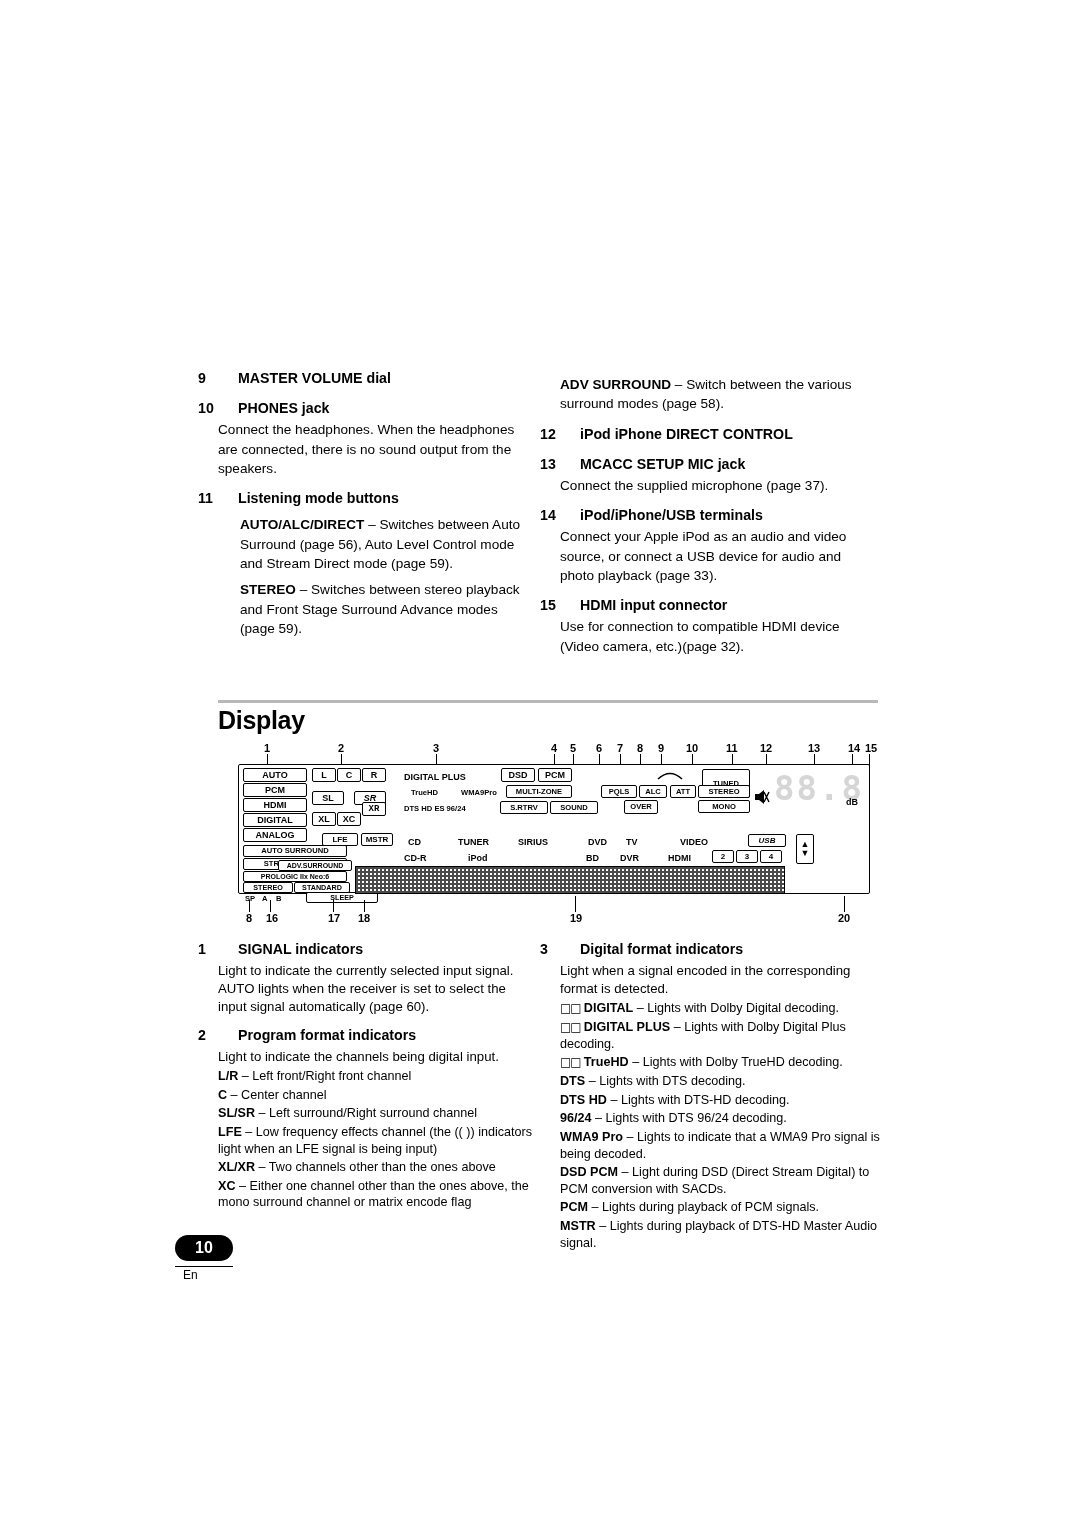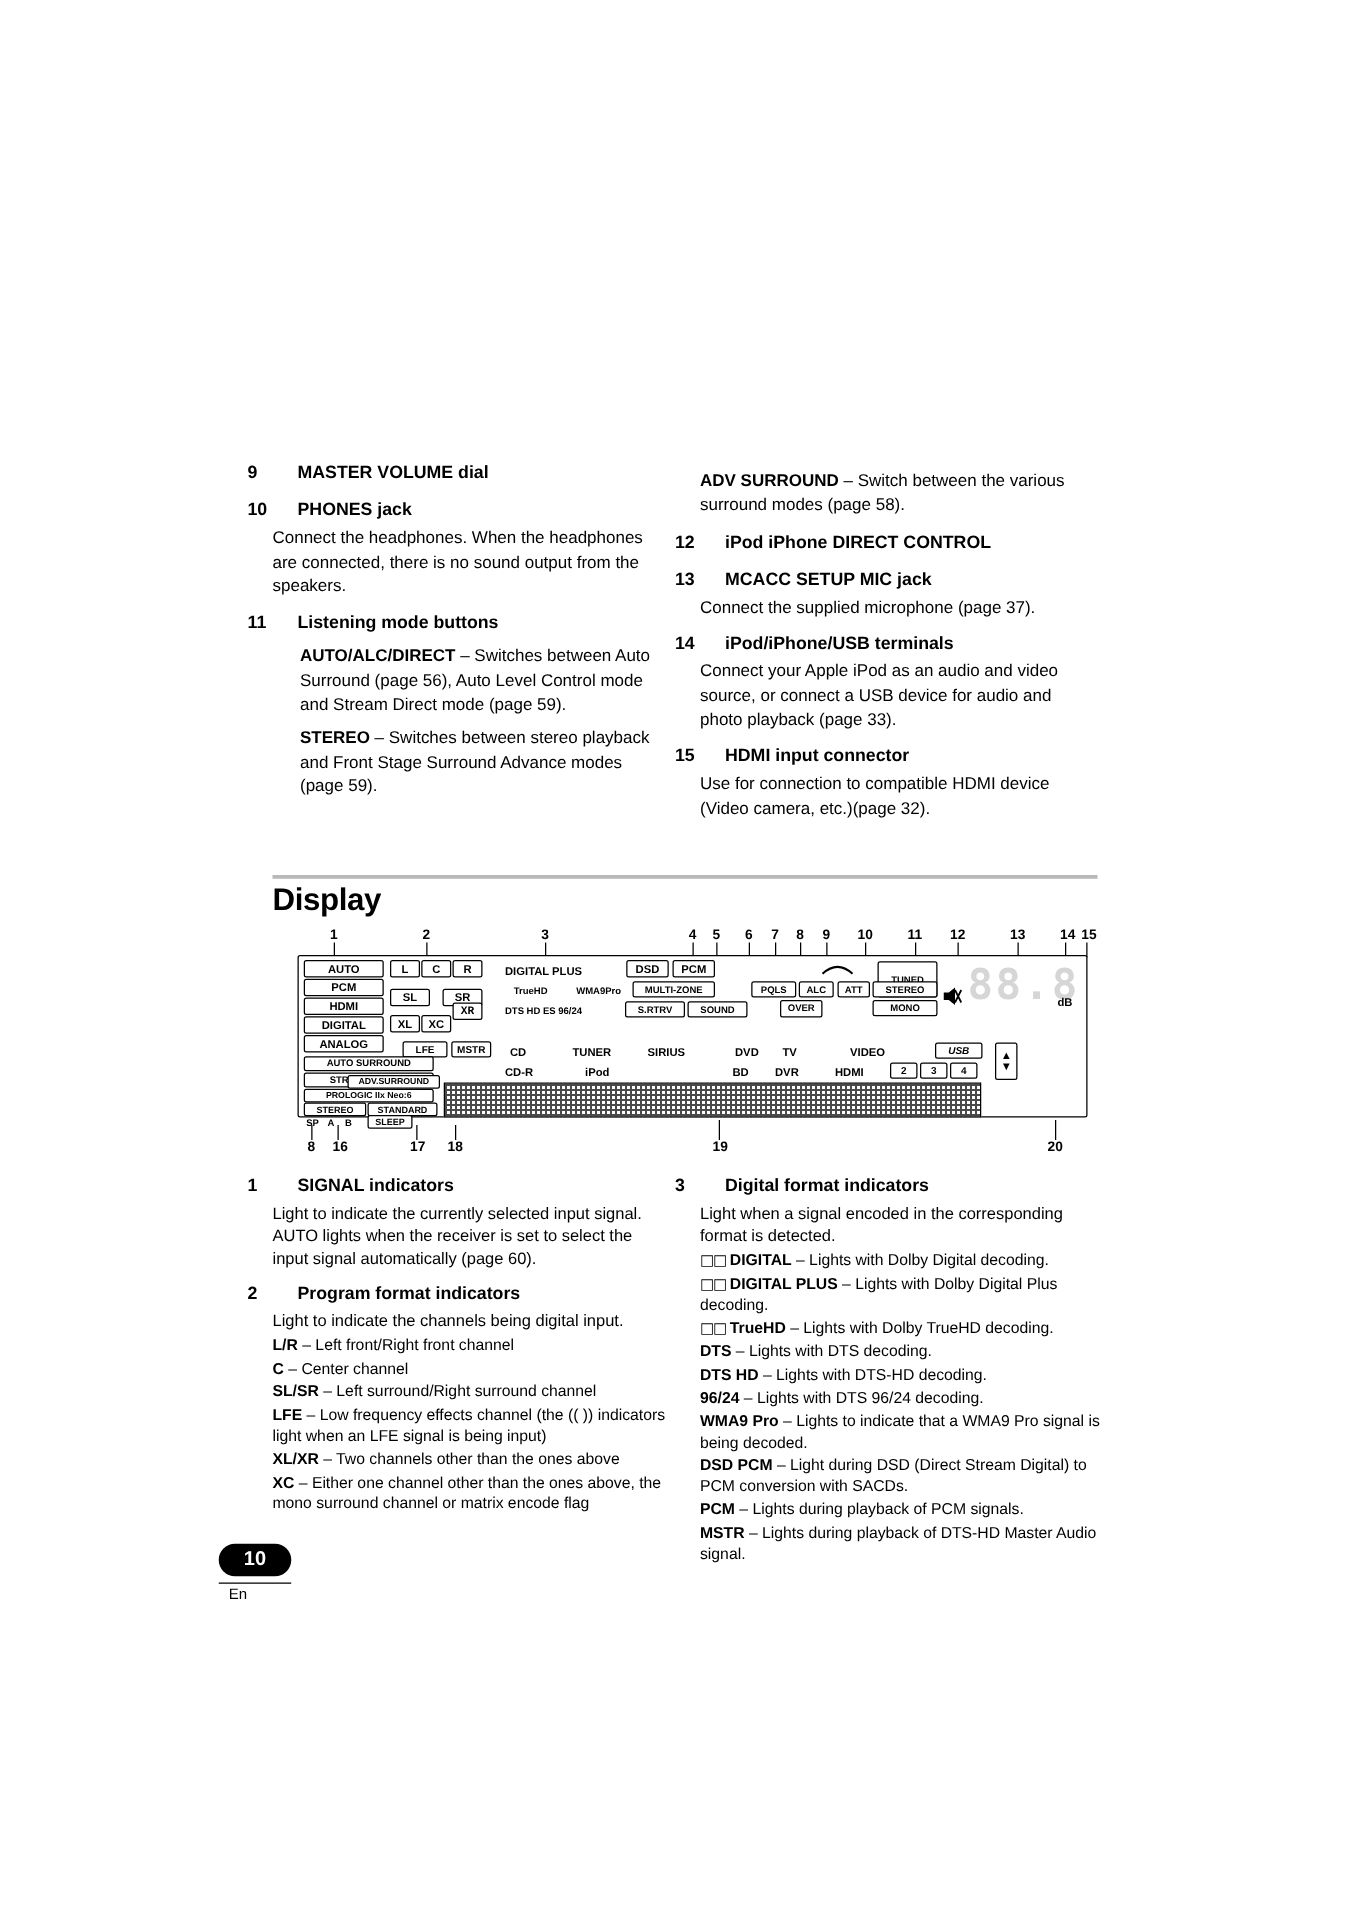--- a/index.html
+++ b/index.html
@@ -266,21 +266,21 @@
     <div class="lcd-box" style="left:25px; top:26px; width:64px; height:14px;">AUTO</div>
     <div class="lcd-box" style="left:25px; top:41px; width:64px; height:14px;">PCM</div>
     <div class="lcd-box" style="left:25px; top:56px; width:64px; height:14px;">HDMI</div>
     <div class="lcd-box" style="left:25px; top:71px; width:64px; height:14px;">DIGITAL</div>
     <div class="lcd-box" style="left:25px; top:86px; width:64px; height:14px;">ANALOG</div>
 
     <div class="lcd-box" style="left:94px; top:26px; width:24px; height:14px;">L</div>
     <div class="lcd-box" style="left:119px; top:26px; width:24px; height:14px;">C</div>
     <div class="lcd-box" style="left:144px; top:26px; width:24px; height:14px;">R</div>
     <div class="lcd-box" style="left:94px; top:49px; width:32px; height:14px;">SL</div>
-    <div class="lcd-box" style="left:136px; top:49px; width:32px; height:14px;">SR</div>
+    <div class="lcd-box" style="left:136px; top:49px; width:32px; height:14px;font-style:italic;">SR</div>
     <div class="lcd-box" style="left:94px; top:70px; width:24px; height:14px;">XL</div>
     <div class="lcd-box" style="left:119px; top:70px; width:24px; height:14px;">XC</div>
     <div class="lcd-box" style="left:144px; top:60px; width:24px; height:14px;font-family:Liberation Mono, monospace;">XR</div>
     <div class="lcd-box" style="left:104px; top:91px; width:36px; height:13px; font-size:8px;">LFE</div>
     <div class="lcd-box" style="left:143px; top:91px; width:32px; height:13px; font-size:8px;">MSTR</div>
 
     <div class="lcd-txt" style="left:186px; top:30px;">DIGITAL PLUS</div>
     <div class="lcd-box" style="left:283px; top:26px; width:34px; height:14px;">DSD</div>
     <div class="lcd-box" style="left:320px; top:26px; width:34px; height:14px;">PCM</div>
     <div class="lcd-txt-sm" style="left:193px; top:46px;">TrueHD</div>
@@ -310,21 +310,21 @@
 
     <div class="lcd-box" style="left:25px; top:103px; width:104px; height:12px; font-size:7.6px;">AUTO SURROUND</div>
     <div class="lcd-box" style="left:25px; top:116px; width:104px; height:12px; font-size:7.6px;">STREAM DIRECT</div>
     <div class="lcd-box" style="left:25px; top:129px; width:104px; height:11px; font-size:7px;">PROLOGIC IIx Neo:6</div>
     <div class="lcd-box" style="left:60px; top:118px; width:74px; height:11px; font-size:7px;">ADV.SURROUND</div>
     <div class="lcd-box" style="left:25px; top:140px; width:50px; height:11px; font-size:7.2px;">STEREO</div>
     <div class="lcd-box" style="left:76px; top:140px; width:56px; height:11px; font-size:7.2px;">STANDARD</div>
     <div class="lcd-txt-sm" style="left:27px; top:152px;">SP</div>
     <div class="lcd-txt-sm" style="left:44px; top:152px;">A</div>
     <div class="lcd-txt-sm" style="left:58px; top:152px;">B</div>
-    <div class="lcd-box" style="left:76px; top:150px; width:36px; height:11px; font-size:7.2px;">SLEEP</div>
+    <div class="lcd-box" style="left:88px; top:150px; width:72px; height:11px; font-size:7.2px;">SLEEP</div>
 
     <div class="lcd-txt" style="left:190px; top:95px;">CD</div>
     <div class="lcd-txt" style="left:240px; top:95px;">TUNER</div>
     <div class="lcd-txt" style="left:300px; top:95px;">SIRIUS</div>
     <div class="lcd-txt" style="left:370px; top:95px;">DVD</div>
     <div class="lcd-txt" style="left:408px; top:95px;">TV</div>
     <div class="lcd-txt" style="left:462px; top:95px;">VIDEO</div>
     <div class="lcd-box" style="left:530px; top:92px; width:38px; height:13px; font-size:8px;font-style:italic;">USB</div>
 
     <div class="lcd-txt" style="left:186px; top:111px;">CD-R</div>

